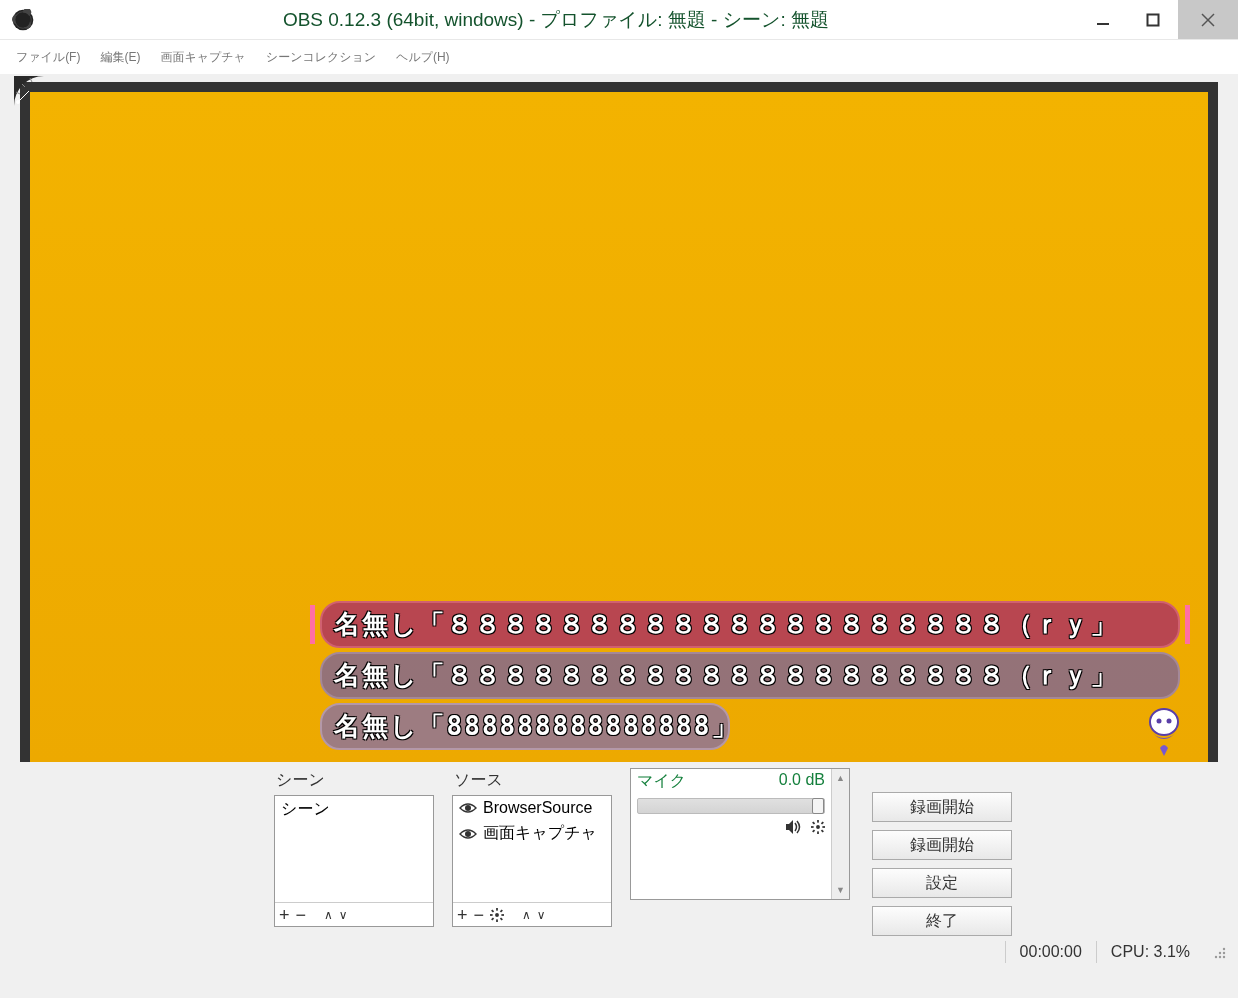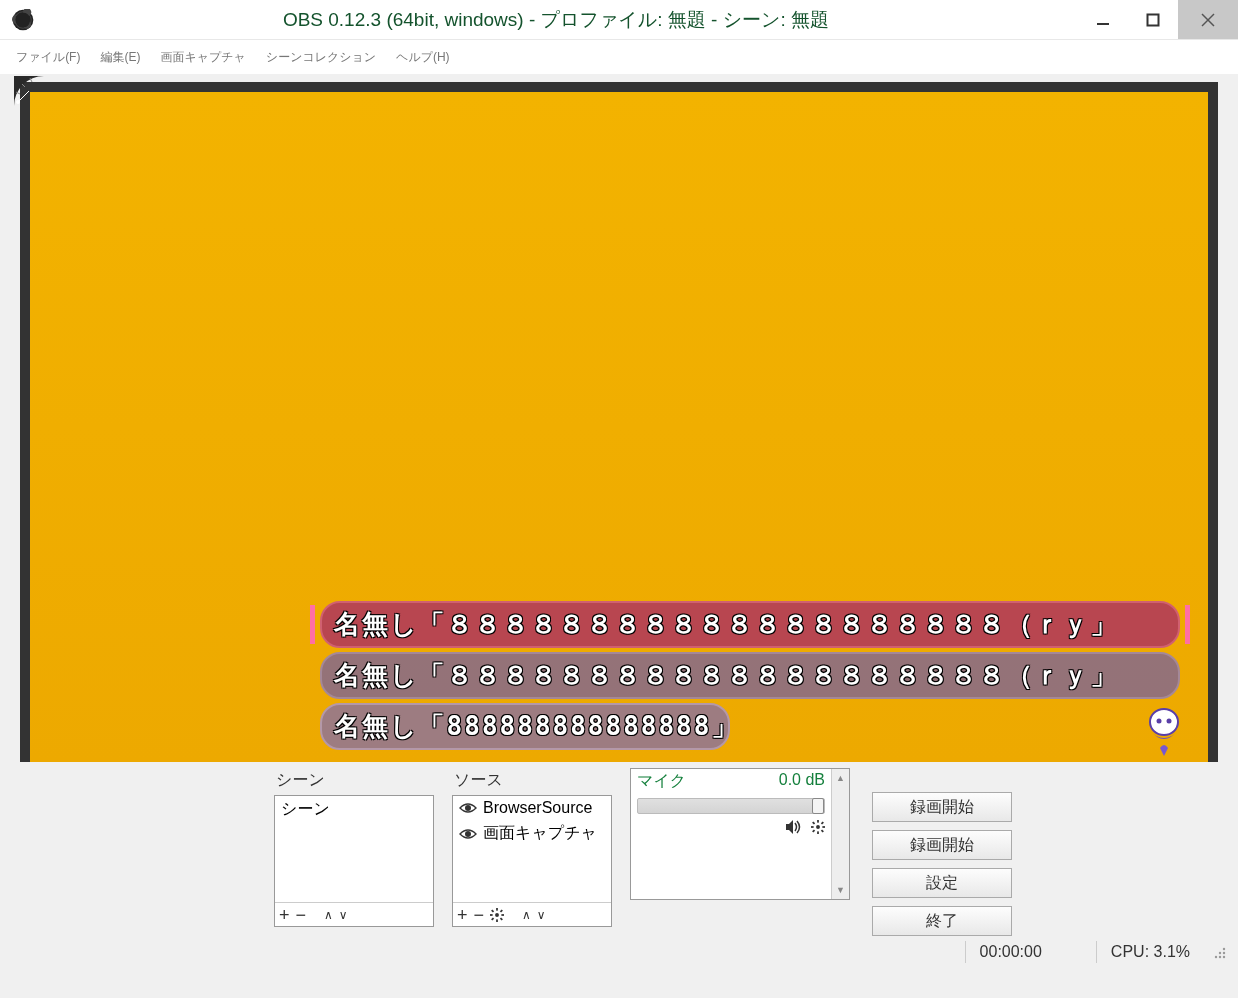--- a/index.html
+++ b/index.html
@@ -50,21 +50,21 @@
   .mixer-icons { margin-top: 4px; text-align: right; }
   .mixer-icons span, .mixer-icons svg { margin-left: 6px; vertical-align: middle; }
   .mixer-scroll { width: 18px; background: #eee; border-left: 1px solid #ccc; position: relative; }
   .mixer-scroll .up, .mixer-scroll .down { position: absolute; left: 0; right: 0; height: 18px; display: flex; align-items: center; justify-content: center; font-size: 9px; color: #888; }
   .mixer-scroll .up { top: 0; } .mixer-scroll .down { bottom: 0; }
   
   .action-buttons { display: flex; flex-direction: column; gap: 8px; margin-left: 4px; }
   .action-btn { width: 140px; height: 30px; background: linear-gradient(180deg, #fdfdfd, #e8e8e8); border: 1px solid #aaa; font-size: 16px; color: #333; text-align: center; line-height: 28px; cursor: default; }
   
   .statusbar { height: 32px; background: #f0f0f0; display: flex; align-items: center; justify-content: flex-end; padding: 0 10px; font-size: 16px; color: #333; }
-  .status-cell { padding: 0 14px; border-left: 1px solid #ccc; height: 22px; display: flex; align-items: center; margin-left: 40px; }
+  .status-cell { padding: 0 14px; border-left: 1px solid #ccc; height: 22px; display: flex; align-items: center; }
   .resize-grip { width: 18px; height: 18px; margin-left: 6px; }
   
   .eye-icon { width: 18px; height: 12px; }
   .gear-svg { width: 14px; height: 14px; vertical-align: middle; }
 </style>
 </head>
 <body>
 
 <div class="titlebar">
   <svg class="app-icon" viewBox="0 0 32 32">

